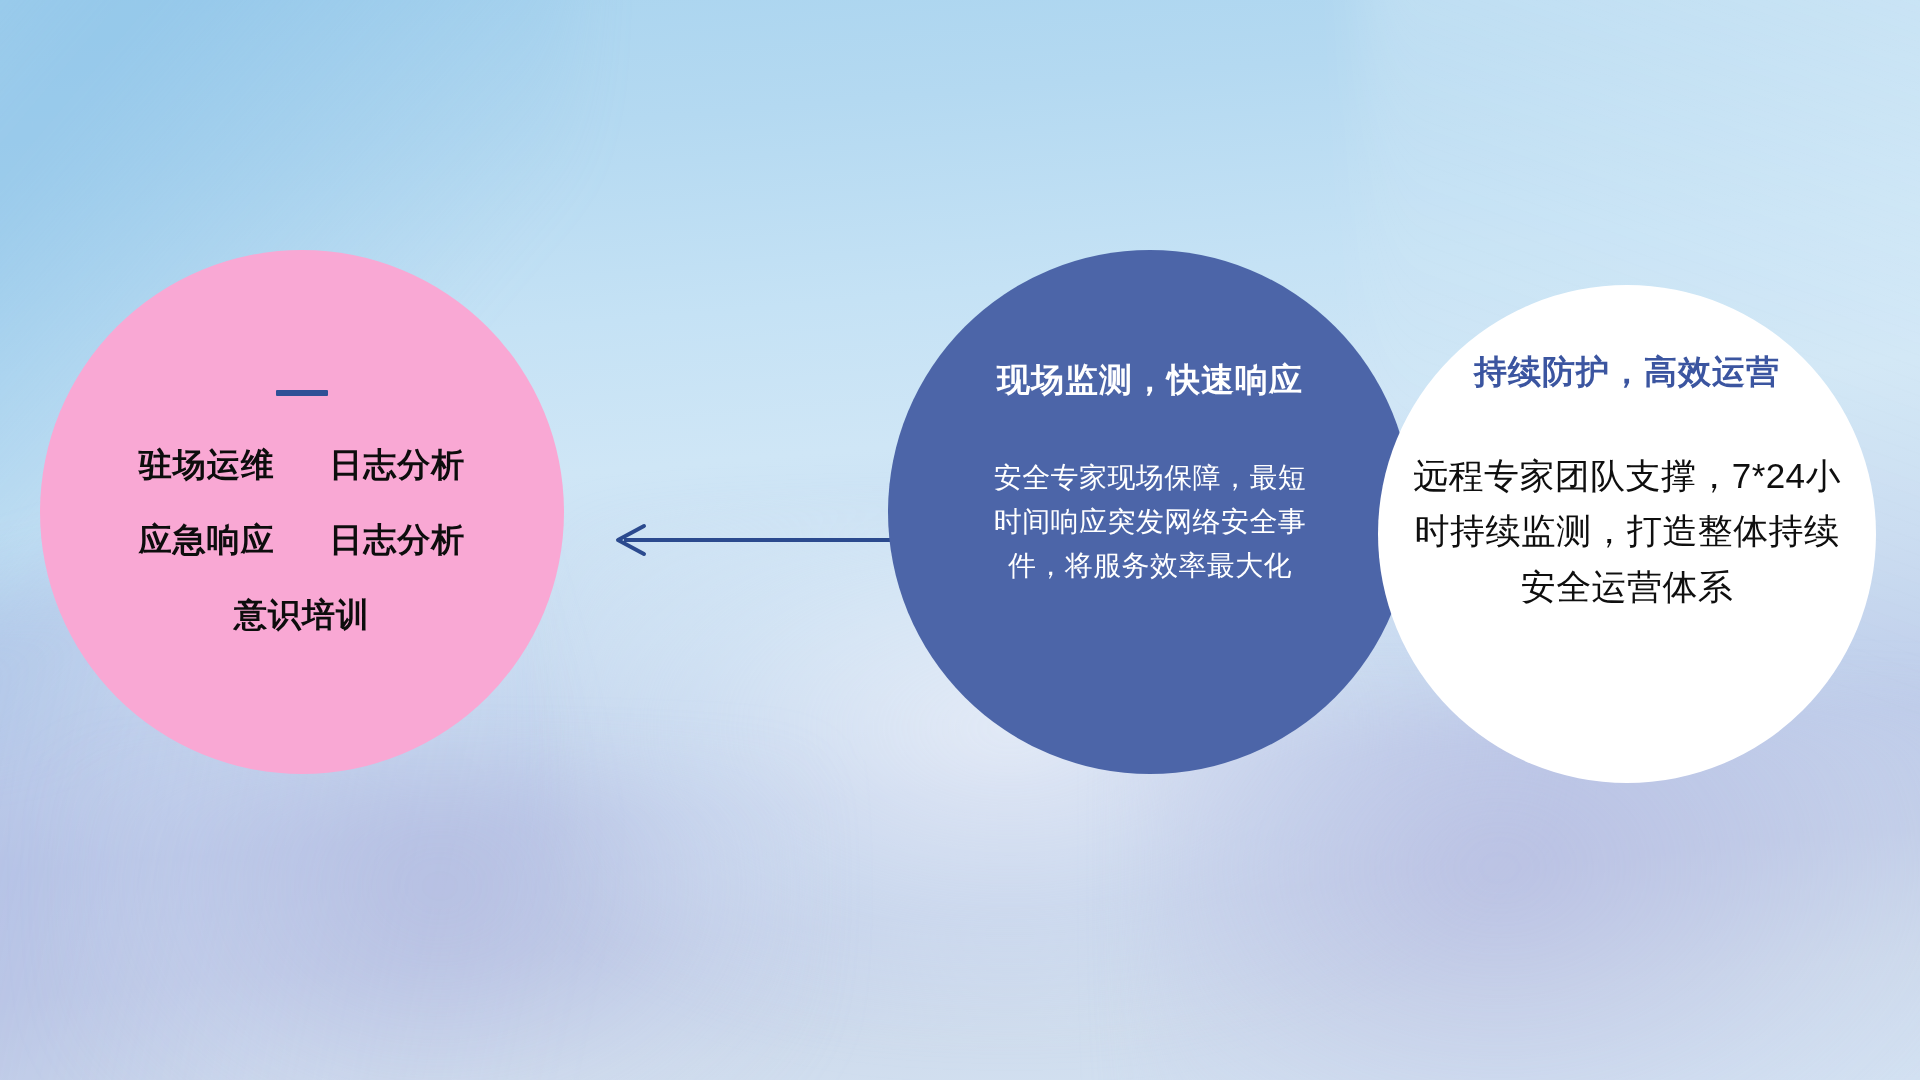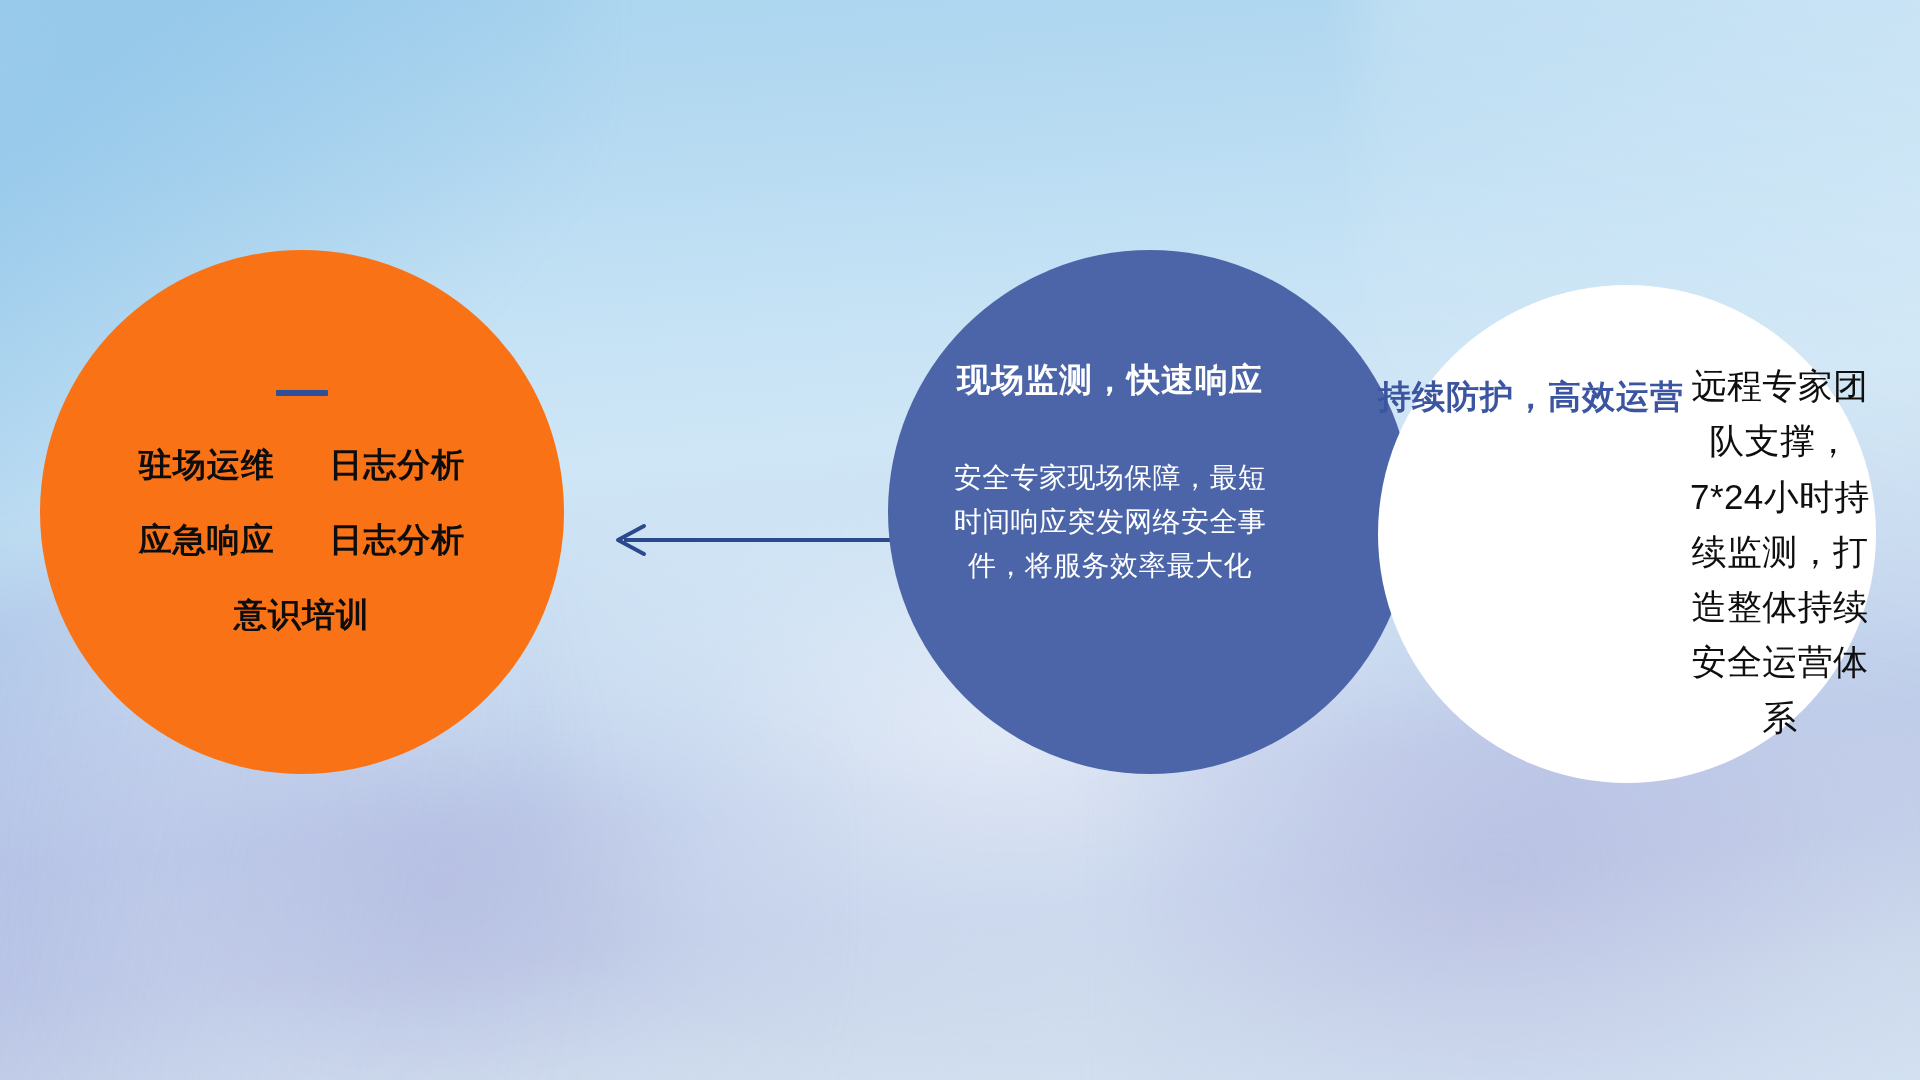--- a/index.html
+++ b/index.html
@@ -112,21 +112,21 @@
   .circle {
     position: absolute;
     border-radius: 50%;
   }
 
   #circle-left {
     left: 40px;
     top: 250px;
     width: 524px;
     height: 524px;
-    background: #f97316;
+    background: #f9a8d4;
     display: flex;
     flex-direction: column;
     align-items: center;
     justify-content: flex-start;
     padding-top: 140px;
   }
 
   #circle-middle {
     left: 888px;
     top: 250px;
@@ -164,21 +164,21 @@
     white-space: nowrap;
     text-align: center;
   }
   .left-line:last-child { margin-bottom: 8px; }
 
   .left-line .gap { display: inline-block; width: 34px; }
 
   
   #middle-inner {
     position: absolute;
-    left: 848px;
+    left: 888px;
     top: 250px;
     width: 524px;
     height: 524px;
     z-index: 4;
     display: flex;
     flex-direction: column;
     align-items: center;
     pointer-events: none;
   }
 
@@ -199,27 +199,27 @@
     color: #ffffff;
     line-height: 1.58;
     text-align: center;
     letter-spacing: 0.4px;
   }
 
   
   #right-inner {
     position: absolute;
     left: 1378px;
-    top: 298px;
+    top: 273px;
     width: 498px;
     height: 498px;
     z-index: 5;
     display: flex;
-    flex-direction: row;
-    align-items: flex-start;
+    flex-direction: column;
+    align-items: center;
     pointer-events: none;
   }
 
   #right-title {
     margin-top: 82px;
     font-size: 33px;
     font-weight: bold;
     color: #3b55a0;
     letter-spacing: 1px;
     white-space: nowrap;

